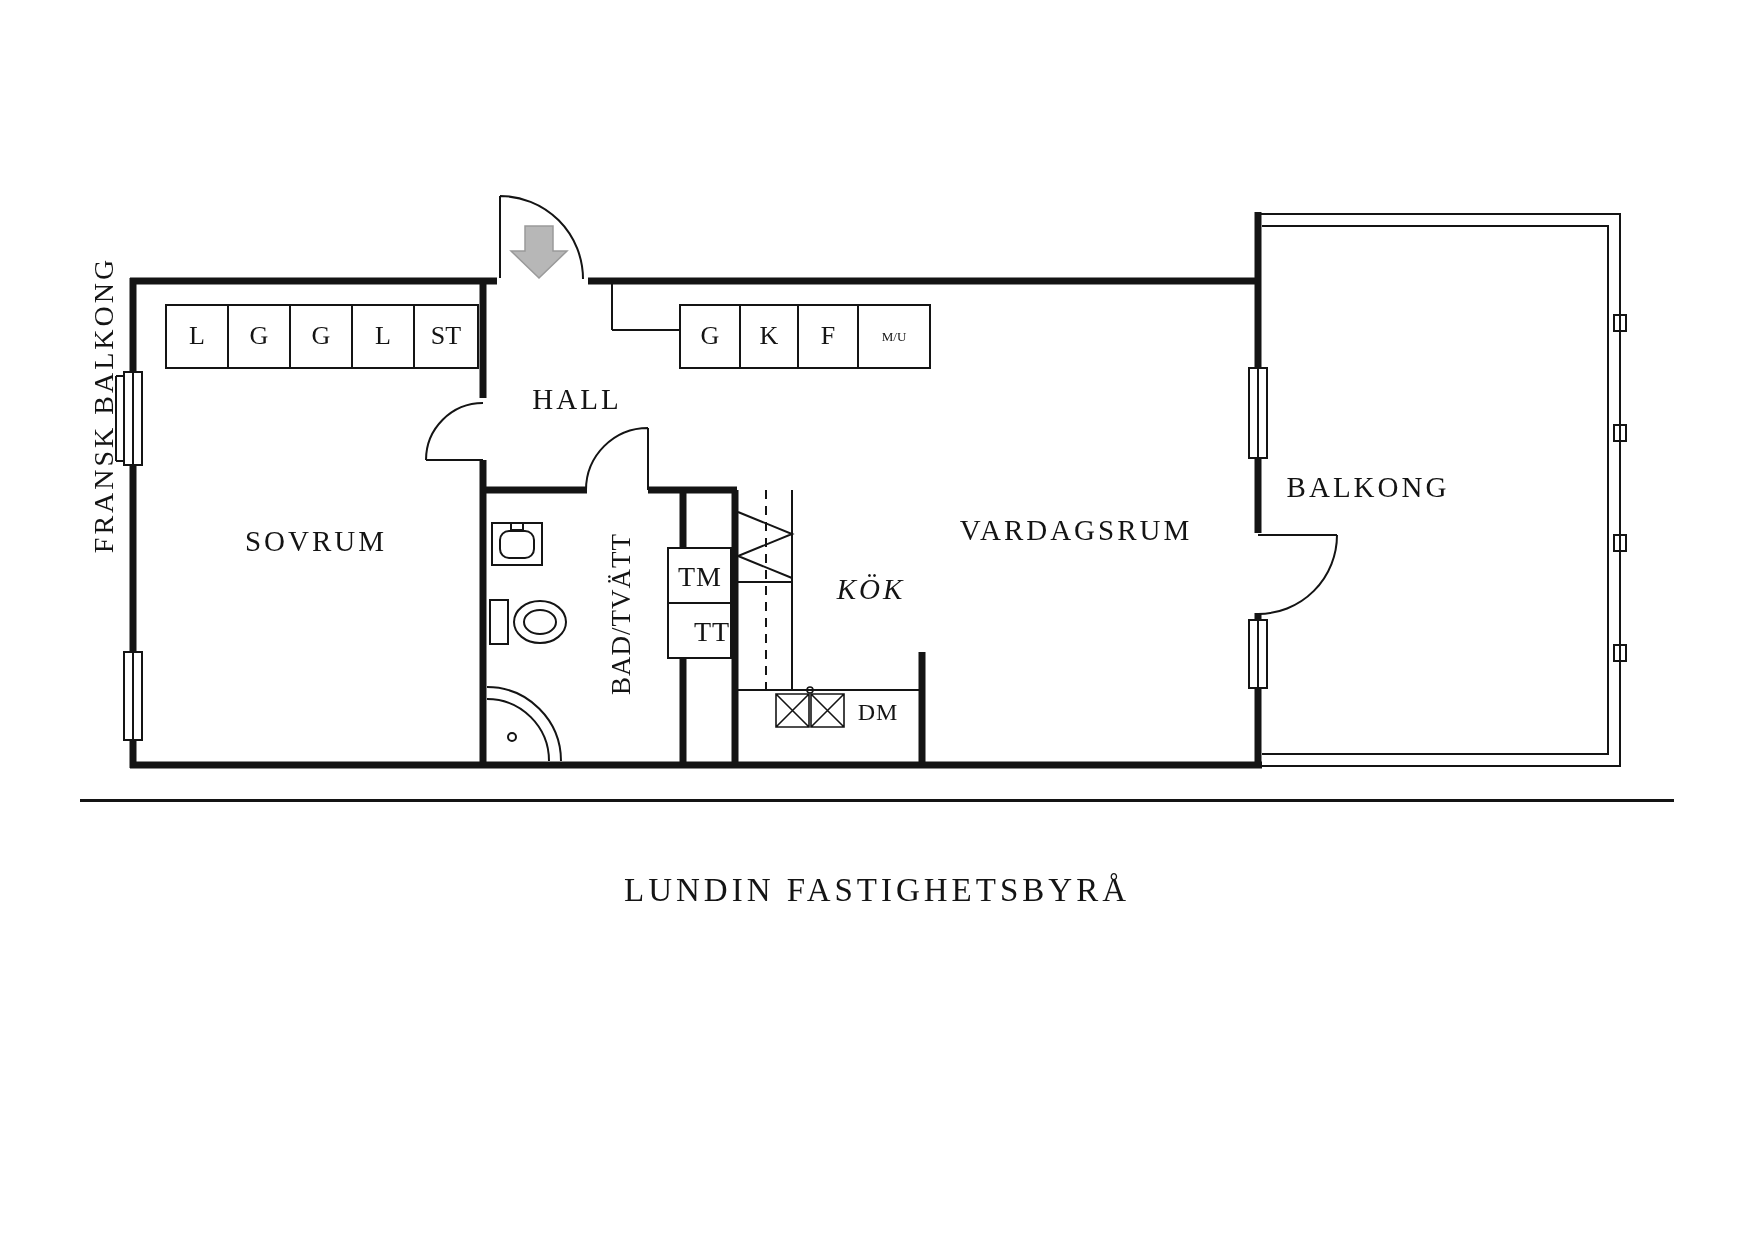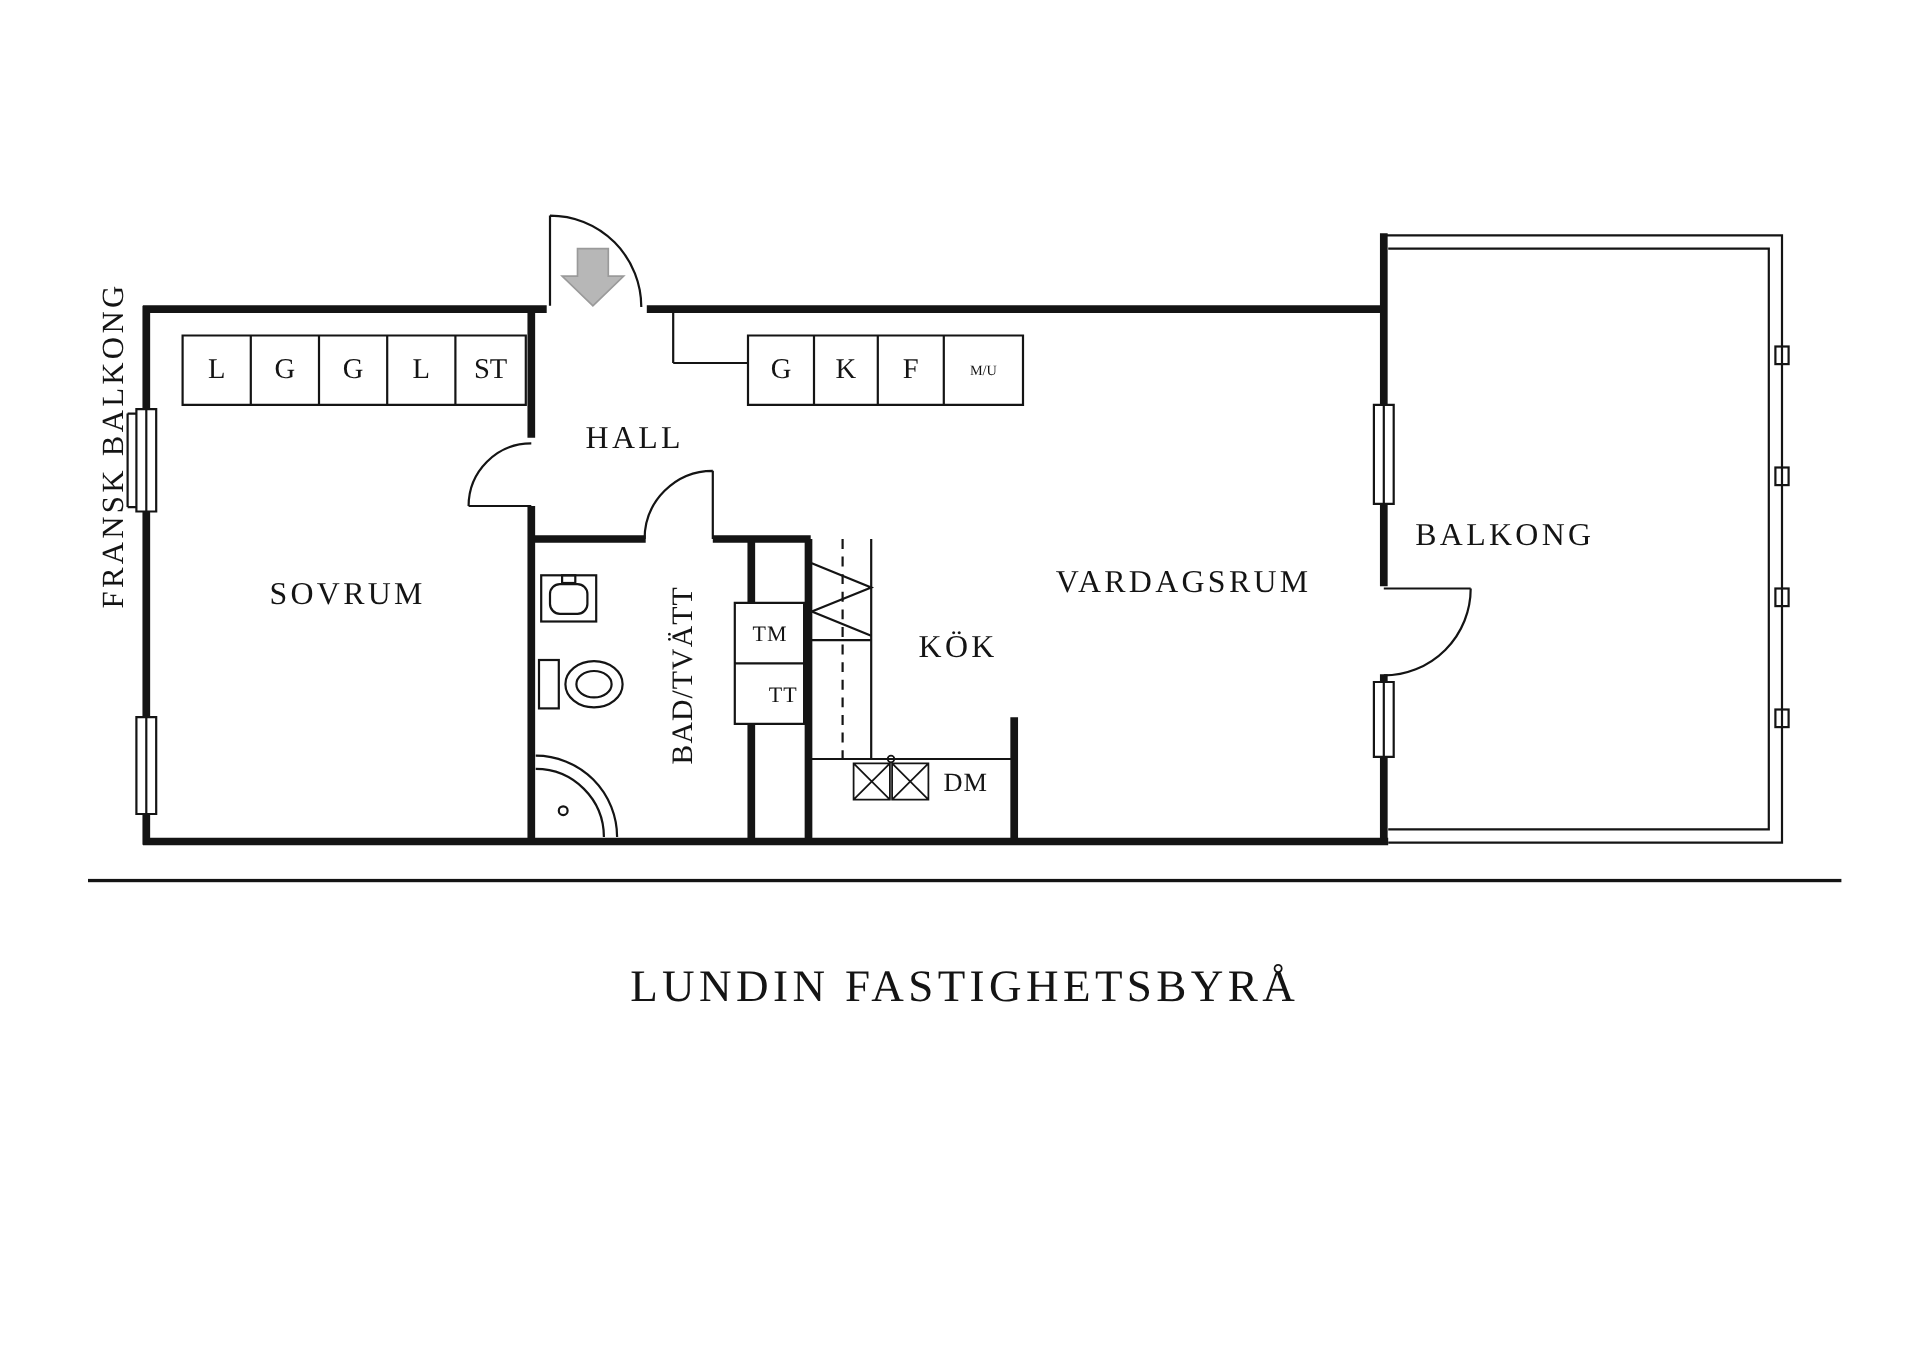--- a/index.html
+++ b/index.html
@@ -15,34 +15,34 @@
   .lbl {
     position:absolute;
     font-family:"Liberation Serif", serif;
     color:#141414;
     white-space:nowrap;
     transform:translate(-50%,-50%);
     line-height:1;
   }
   .lbl.rot { transform:translate(-50%,-50%) rotate(-90deg); }
   .room  { font-size:29px; letter-spacing:3px; }
-  .small { font-size:20px; letter-spacing:1px; }
+  .small { font-size:28px; letter-spacing:1px; }
   .closet{ font-size:26px; }
   .tiny  { font-size:13px; }
   .footer-divider {
     position:absolute; left:80px; top:799px;
     width:1594px; height:3px; background:#141414;
   }
   .disclaimer {
     position:absolute; left:0; top:826px; width:100%;
     text-align:center; font-style:italic; font-size:30px;
   }
   .brand {
     position:absolute; left:0; top:872px; width:100%;
-    text-align:center; font-size:41px; letter-spacing:4px;
+    text-align:center; font-size:33px; letter-spacing:4px;
   }
 </style>
 </head>
 <body>
 
 <div id="page">
 
   <svg id="plan-svg" width="1754" height="1240" viewBox="0 0 1754 1240">
 
     <g stroke="#141414" stroke-width="7" fill="none">
@@ -118,21 +118,21 @@
   </svg>
 
   <div class="lbl rot room" style="left:104px; top:405px; font-size:28px;">FRANSK BALKONG</div>
 
   <div class="lbl room" style="left:316px; top:541px;">SOVRUM</div>
 
   <div class="lbl room" style="left:577px; top:399px;">HALL</div>
 
   <div class="lbl rot" style="left:621px; top:614px; font-size:27px; letter-spacing:1px;">BAD/TVÄTT</div>
 
-  <div class="lbl room" style="left:871px; top:589px;">KÖK</div>
+  <div class="lbl room" style="left:871px; top:589px;font-style:italic;">KÖK</div>
 
   <div class="lbl room" style="left:1076px; top:530px;">VARDAGSRUM</div>
 
   <div class="lbl room" style="left:1368px; top:487px;">BALKONG</div>
 
   <div class="lbl closet" style="left:197px; top:336px;">L</div>
   <div class="lbl closet" style="left:259px; top:336px;">G</div>
   <div class="lbl closet" style="left:321px; top:336px;">G</div>
   <div class="lbl closet" style="left:383px; top:336px;">L</div>
   <div class="lbl closet" style="left:446px; top:336px;">ST</div>

